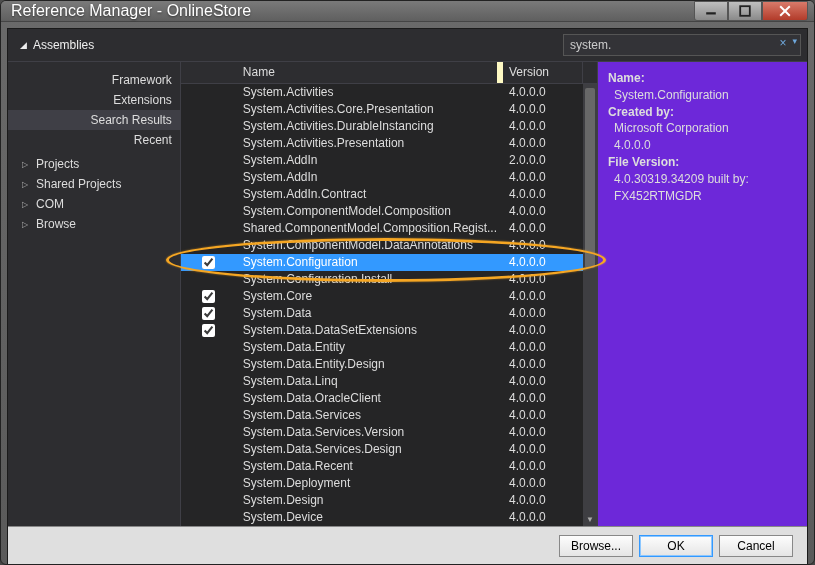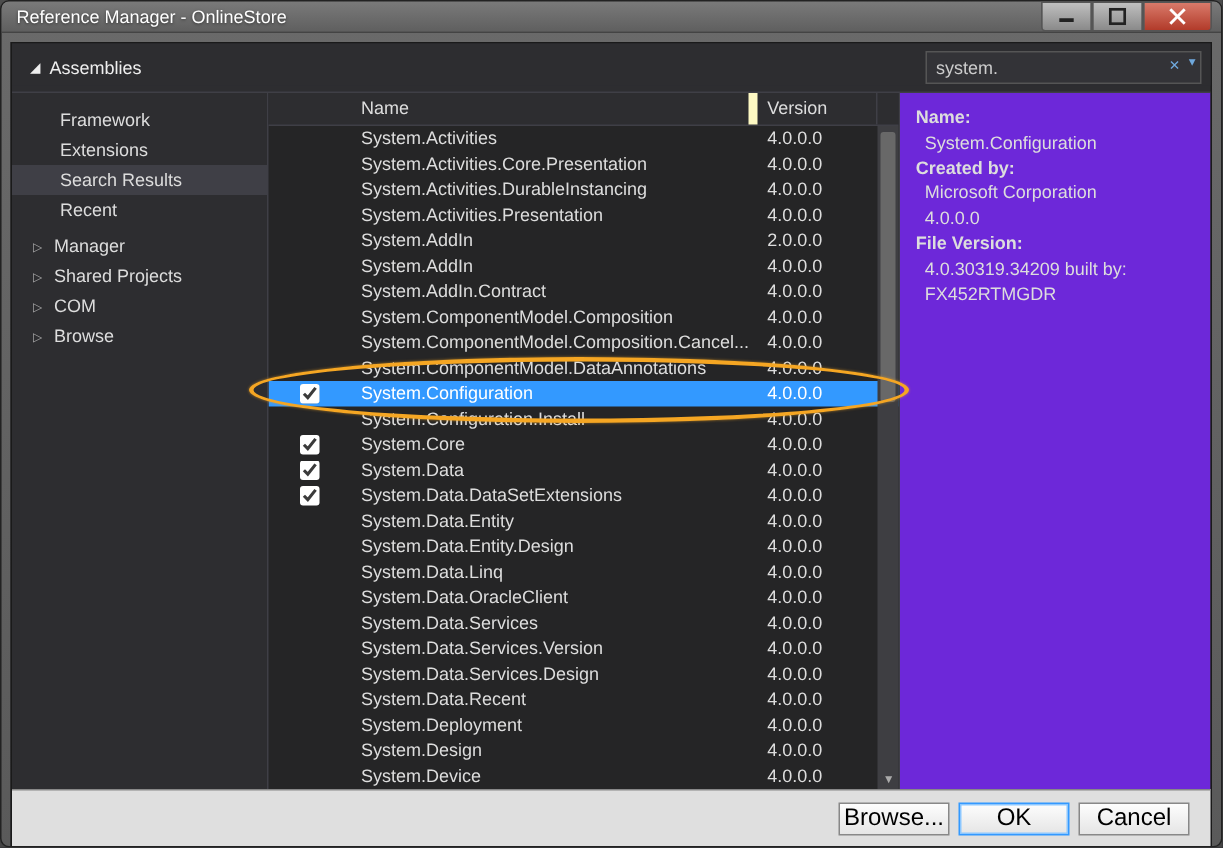--- a/index.html
+++ b/index.html
@@ -26,21 +26,21 @@
   
   .titlebar {
     height: 30px;
     background: linear-gradient(#7a7a7a, #5f5f5f);
     display: flex;
     align-items: center;
     padding: 0 6px 0 10px;
     color: #fff;
     border-bottom: 1px solid #444;
   }
-  .titlebar .title { flex: 1; font-size: 12px; text-shadow: 0 1px 2px rgba(0,0,0,.5);}
+  .titlebar .title { flex: 1; font-size: 16px; text-shadow: 0 1px 2px rgba(0,0,0,.5);}
   .win-btns { display:flex; gap:0; }
   .win-btn {
     width: 34px; height: 20px;
     background: linear-gradient(#bfbfbf,#8a8a8a);
     border: 1px solid #555;
     display:flex; align-items:center; justify-content:center;
     font-size: 12px; color:#222;
   }
   .win-btn.min { border-radius: 0 0 0 3px; }
   .win-btn.close {
@@ -66,21 +66,21 @@
     background:#2d2d30;
     padding: 4px 6px 0 6px;
   }
   .crumb {
     color:#eee;
     display:flex; align-items:center; gap:6px;
     padding:4px 6px;
     flex:0 0 170px;
   }
   .crumb .tri { font-size:9px; }
-  .search-wrap { margin-left:auto; width: 184px; position:relative; }
+  .search-wrap { margin-left:auto; width: 238px; position:relative; }
   .search {
     width:100%; height:22px;
     background:#333337; border:1px solid #555;
     color:#ccc; padding: 0 42px 0 6px;
     font-size:12px; outline:none;
   }
   .search-icons { position:absolute; right:4px; top:2px; display:flex; gap:6px; color:#6fa8dc;}
   .main {
     flex:1;
     display:flex;
@@ -89,21 +89,21 @@
     margin-top:4px;
   }
   
   .sidebar {
     width: 180px;
     background:#2d2d30;
     color:#ddd;
     padding: 6px 0;
     overflow:auto;
   }
-  .side-group { padding: 2px 0 4px 0; }
+  .side-group { padding: 2px 0 4px 0; text-align: right; }
   .side-sub { padding: 3px 8px 3px 32px; color:#ddd; cursor:default; }
   .side-sub.selected { background:#3f3f46; }
   .side-top { padding: 3px 8px 3px 14px; display:flex; align-items:center; gap:6px;}
   .side-top .tri { font-size:8px; color:#aaa; width:8px;}
   
   .list {
     flex:1;
     background:#252526;
     color:#ddd;
     display:flex; flex-direction:column;
@@ -162,21 +162,21 @@
     align-items:center;
     justify-content:flex-end;
     gap:6px;
     padding: 0 14px;
     border-top:1px solid #888;
   }
   .btn {
     height:22px; min-width:74px;
     background: linear-gradient(#fdfdfd,#e5e5e5);
     border:1px solid #888;
-    font-size:16px;
+    font-size:12px;
     padding:0 0;
     cursor:pointer;
   }
   .btn.default { border:1px solid #3399ff; box-shadow:0 0 0 1px #8cc7ff inset;}
   
   .highlight-ring {
     position:absolute;
     border:3px solid #f5a623;
     border-radius: 50%/50%;
     pointer-events:none;
@@ -233,21 +233,21 @@
 
       <div class="sidebar">
         <div class="side-group">
           <div class="side-sub">Framework</div>
           <div class="side-sub">Extensions</div>
           <div class="side-sub selected">Search Results</div>
           <div class="side-sub">Recent</div>
         </div>
         <div class="side-top">
           <span class="tri">▷</span>
-          <span>Manager</span>
+          <span>Projects</span>
         </div>
         <div class="side-top">
           <span class="tri">▷</span>
           <span>Shared Projects</span>
         </div>
         <div class="side-top">
           <span class="tri">▷</span>
           <span>COM</span>
         </div>
         <div class="side-top">
@@ -307,21 +307,21 @@
               <div class="c-end"></div>
             </div>
             <div class="row">
               <div class="c-check"></div>
               <div class="c-name">System.ComponentModel.Composition</div>
               <div class="c-ver">4.0.0.0</div>
               <div class="c-end"></div>
             </div>
             <div class="row">
               <div class="c-check"></div>
-              <div class="c-name">System.ComponentModel.Composition.Cancel...</div>
+              <div class="c-name">Shared.ComponentModel.Composition.Regist...</div>
               <div class="c-ver">4.0.0.0</div>
               <div class="c-end"></div>
             </div>
             <div class="row">
               <div class="c-check"></div>
               <div class="c-name">System.ComponentModel.DataAnnotations</div>
               <div class="c-ver">4.0.0.0</div>
               <div class="c-end"></div>
             </div>
             <div class="row selected">

